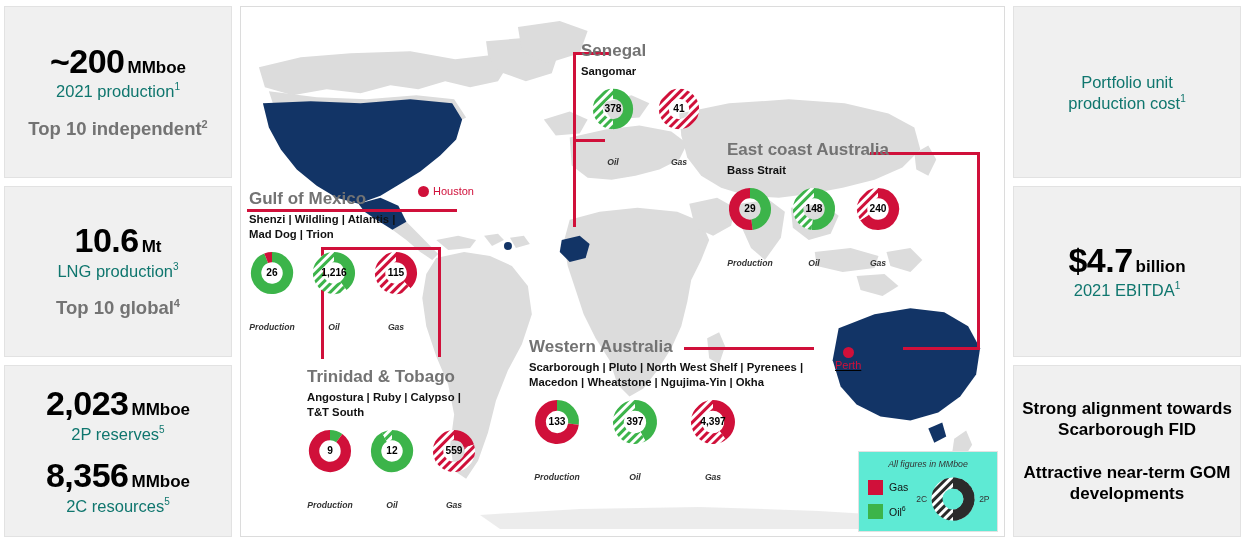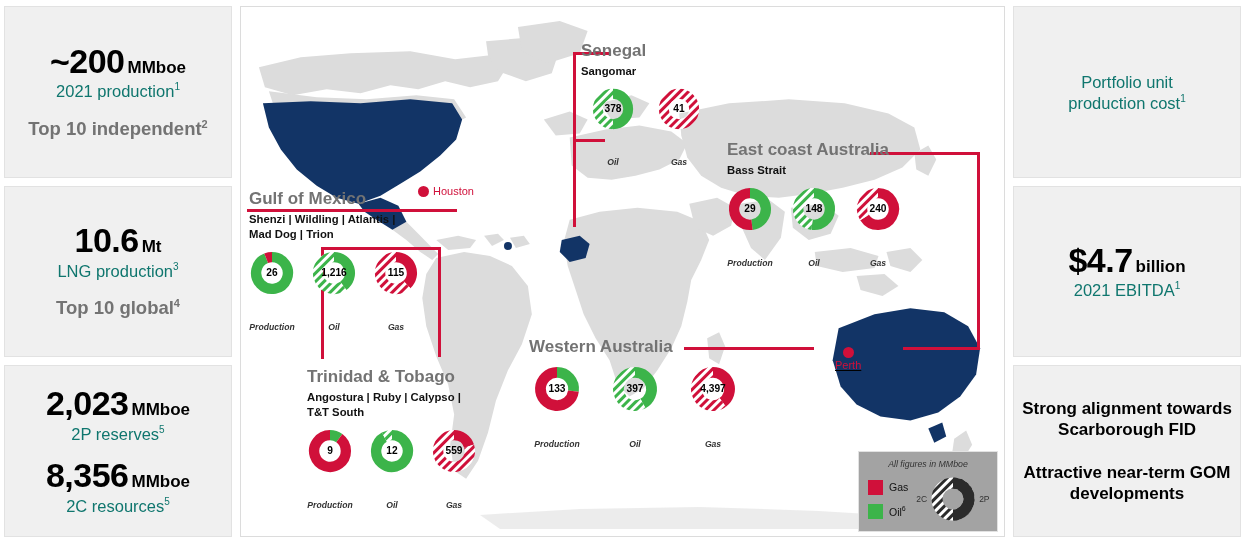--- a/index.html
+++ b/index.html
@@ -159,21 +159,21 @@
   .city-below .city-name { margin-top: 1px; }
 
   
   .conn { position: absolute; background: #d0103a; z-index: 4; }
 
   
   .legend {
     position: absolute;
     right: 6px; bottom: 4px;
     width: 140px;
-    background: #a3a3a3;
+    background: #5eead4;
     border: 1px solid #e2e2e2;
     padding: 7px 9px 9px 9px;
     z-index: 8;
   }
   .legend-title {
     font-size: 8.8px;
     font-style: italic;
     color: #333;
     text-align: center;
     margin-bottom: 7px;
@@ -445,20 +445,22 @@
                 <path d="M 23 7.130000000000001 A 15.87 15.87 0 1 1 9.600515822283022 31.503571236316677" fill="none" stroke="#d0103a" stroke-width="10.35"></path>
                 <path d="M 9.600515822283022 31.503571236316677 A 15.87 15.87 0 0 1 22.999999999999996 7.130000000000001" fill="none" stroke="url(#hatchRed)" stroke-width="10.35"></path>
               </svg><div class="donut-val">240</div></div>
           <div class="donut-label">Gas</div>
         </div>
       </div>
     </div>
 
     <div class="region" style="left:288px; top:330px;">
       <div class="region-title">Western Australia</div>
+      <div class="region-assets">Scarborough | Pluto | North West Shelf | Pyrenees |
+Macedon | Wheatstone | Ngujima-Yin | Okha</div>
       <div class="donuts" style="gap:30px; margin-left:4px;">
         <div class="donut-wrap">
           <div class="donut" style="width: 48px; height: 48px;"><svg width="48" height="48" viewBox="0 0 48 48">
                 <path d="M 24 7.440000000000001 A 16.56 16.56 0 0 1 40.42941945376775 26.07551834782488" fill="none" stroke="#3cb44a" stroke-width="10.8"></path>
                 <path d="M 40.42941945376775 26.07551834782488 A 16.56 16.56 0 1 1 23.999999999999996 7.440000000000001" fill="none" stroke="#d0103a" stroke-width="10.8"></path>
               </svg><div class="donut-val">133</div></div>
           <div class="donut-label">Production</div>
         </div>
         <div class="donut-wrap">
           <div class="donut" style="width: 48px; height: 48px;"><svg width="48" height="48" viewBox="0 0 48 48">

